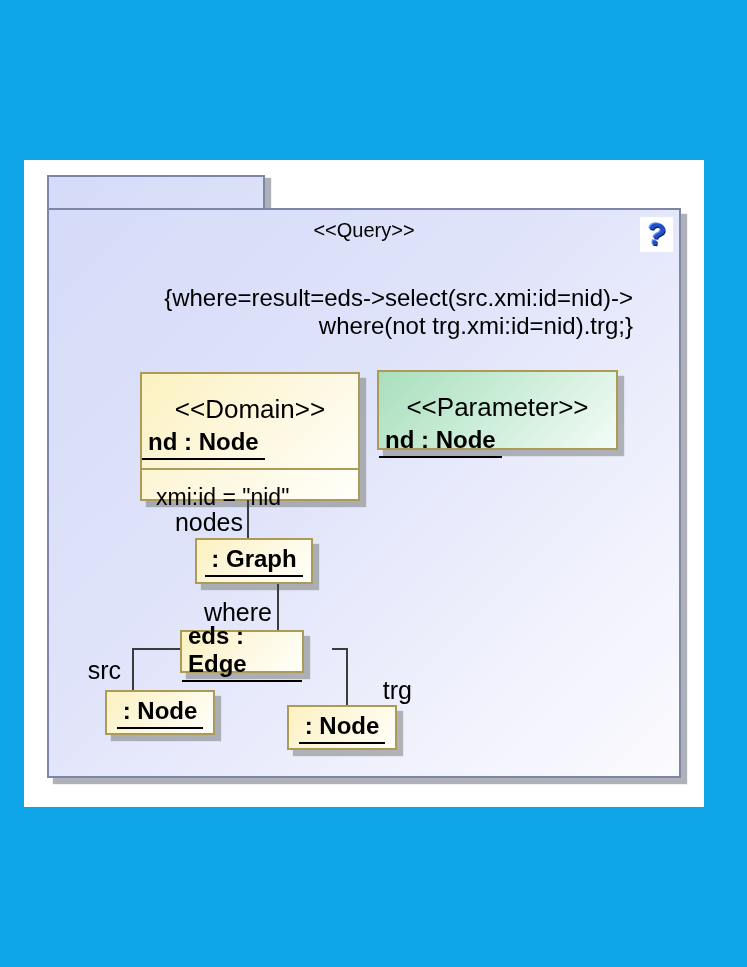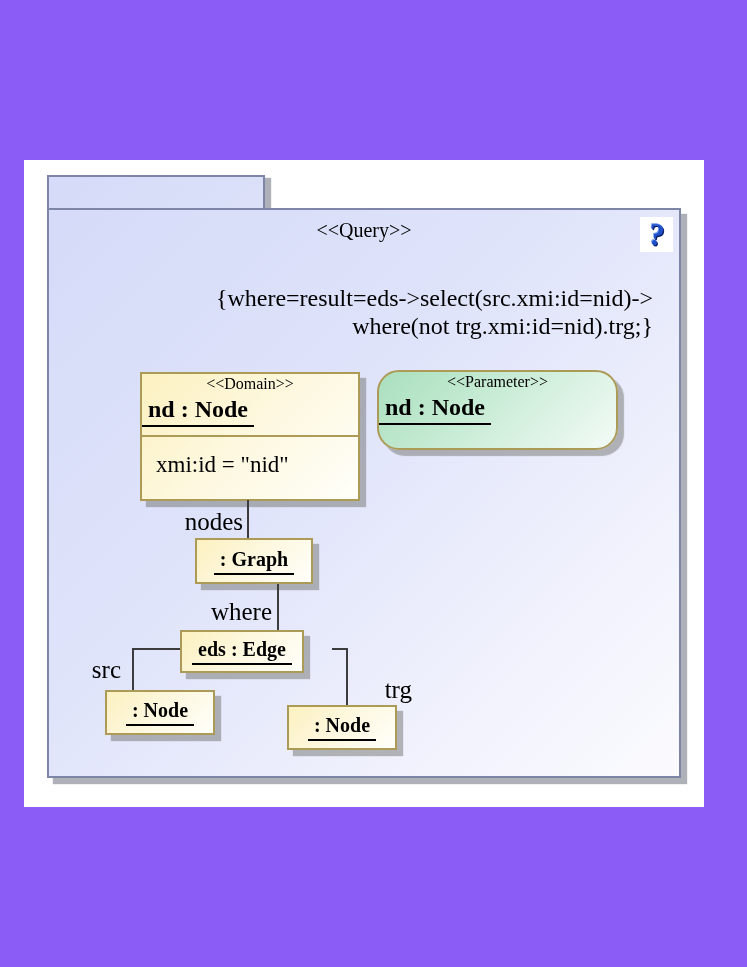--- a/index.html
+++ b/index.html
@@ -1,21 +1,21 @@
 <!DOCTYPE html>
 <html><head>
 <meta charset="utf-8">
 <style>
   * { margin: 0; padding: 0; box-sizing: border-box; }
   html, body { background: #000; }
   .canvas {
     position: relative;
     width: 747px; height: 967px;
-    background: #8b5cf6;
-    font-family: Liberation Serif, serif;
+    background: #0ea5e9;
+    font-family: Liberation Sans, sans-serif;
     color: #000;
     overflow: hidden;
   }
   .page {
     position: absolute;
     left: 24px; top: 160px;
     width: 680px; height: 647px;
     background: #fff;
   }
   
@@ -43,21 +43,21 @@
   }
   .pkg-title {
     position: absolute;
     left: 47px; width: 634px; top: 246px;
     text-align: center;
     font-size: 25px; font-weight: bold;
   }
   .constraint {
     position: absolute;
     left: 47px; width: 634px; top: 284px;
-    padding-right: 28px;
+    padding-right: 48px;
     text-align: right;
     font-size: 24px; line-height: 28px;
   }
   .help-icon {
     position: absolute;
     left: 640px; top: 217px;
     width: 33px; height: 35px;
     background: #fff;
     display: flex; align-items: center; justify-content: center;
     cursor: pointer;
@@ -69,46 +69,46 @@
     transform: rotate(8deg);
     line-height: 1;
   }
   
   .obox {
     position: absolute;
     border: 2px solid #ac9b56;
     box-shadow: 6px 6px 1px rgba(100,102,96,0.45);
   }
   .obox.yellow { background: linear-gradient(135deg, #fcf1c0 0%, #fdf7dd 45%, #fffffa 100%); }
-  .obox.green  { background: linear-gradient(135deg, #a9dfbd 0%, #c9ecd6 45%, #f3fbf6 100%); border-radius: 22px; }
+  .obox.green  { background: linear-gradient(135deg, #a9dfbd 0%, #c9ecd6 45%, #f3fbf6 100%); }
   .obox .stereo {
     text-align: center;
-    font-size: 16px;
-    padding-top: 1px;
+    font-size: 26px;
+    padding-top: 20px;
   }
   .obox .oname {
     text-align: left;
     font-size: 24px; font-weight: bold;
     margin-top: 3px;
   }
   .uline {
     display: inline-block;
     border-bottom: 2px solid #000;
     padding: 0 6px 2px 6px;
   }
   .attr-compartment {
     border-top: 2px solid #ac9b56;
     height: 57px;
     display: flex; align-items: center;
     padding-left: 14px;
     font-size: 23px;
   }
   .small-box {
     display: flex; align-items: center; justify-content: center;
-    font-size: 20px; font-weight: bold;
+    font-size: 24px; font-weight: bold;
   }
   
   .conn { position: absolute; background: #3c3c3c; }
   .conn-label {
     position: absolute;
     font-size: 25px;
     color: #000;
     text-align: right;
   }
 </style>

